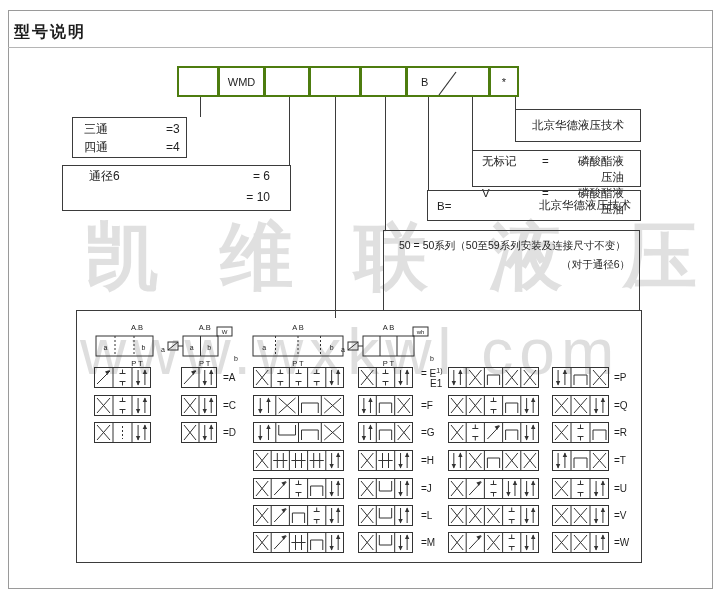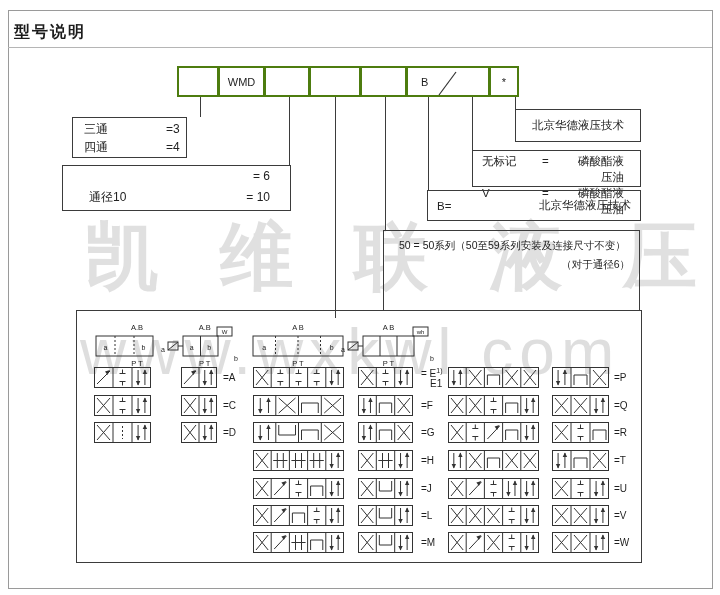--- a/index.html
+++ b/index.html
@@ -105,24 +105,24 @@
     <span class="v">=3</span>
   </div>
   <div class="kv-row">
     <span class="l">四通</span>
     <span class="v">=4</span>
   </div>
 </div>
 
 <div class="box" id="box-size" style="left:62px;top:165px;width:229px;height:46px;">
   <div class="kv-row">
+    <span class="l">通径6</span>
     <span class="v">=  6</span>
   </div>
   <div class="kv-row">
-    <span class="l">通径10</span>
     <span class="v">=  10</span>
   </div>
 </div>
 
 <div class="box" id="box-other" style="left:515px;top:109px;width:126px;height:33px;">
   <span>北京华德液压技术</span>
 </div>
 
 <div class="box" id="box-fluid" style="left:472px;top:150px;width:169px;height:37px;">
   <span>无标记</span>

